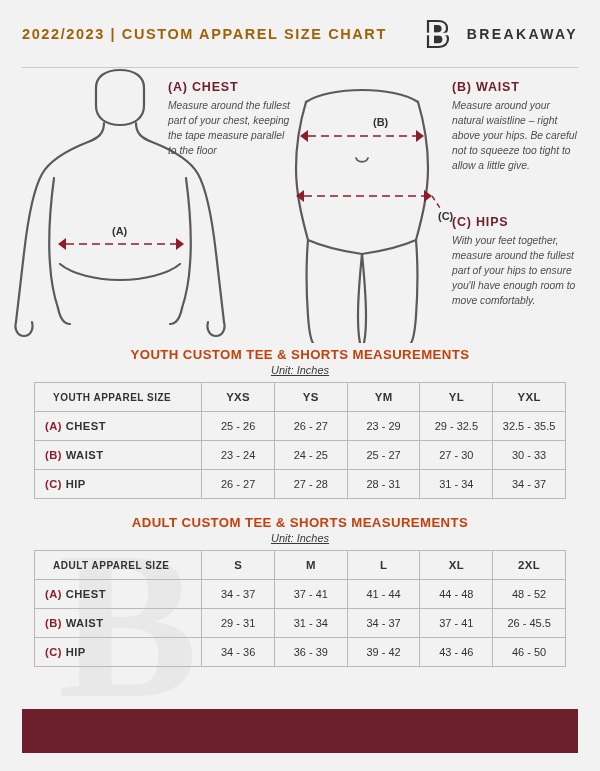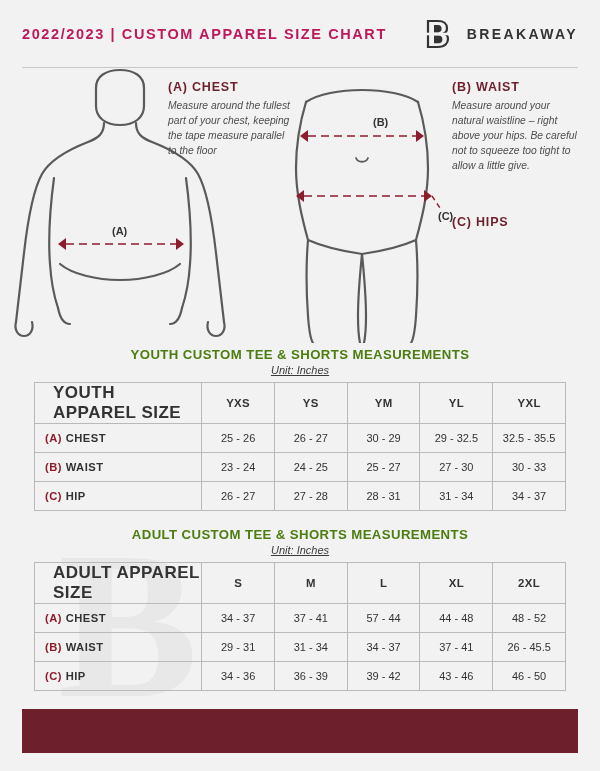--- a/index.html
+++ b/index.html
@@ -42,21 +42,21 @@
     height: 68px;
     display: flex;
     align-items: center;
     padding: 0 22px;
     box-sizing: border-box;
   }
   .header-title {
     font-size: 14.5px;
     font-weight: bold;
     letter-spacing: 1.6px;
-    color: #be185d;
+    color: #a16207;
     white-space: nowrap;
   }
   .header-spacer { flex: 1; }
   .brand {
     display: flex;
     align-items: center;
     gap: 16px;
   }
   .brand-mark {
     width: 26px;
@@ -113,21 +113,21 @@
   .section {
     position: relative;
     z-index: 2;
     margin-top: 4px;
   }
   .sec-title {
     text-align: center;
     font-size: 13.2px;
     font-weight: bold;
     letter-spacing: 0.4px;
-    color: #4d7c0f;
+    color: #c2410c;
   }
   .sec-unit {
     text-align: center;
     font-size: 11px;
     font-style: italic;
     color: #3a3a3a;
     margin-top: 2px;
     margin-bottom: 6px;
     text-decoration: underline;
   }
@@ -149,21 +149,21 @@
     text-align: left;
     padding-left: 10px;
     font-weight: bold;
     letter-spacing: 0.5px;
   }
   thead th {
     font-weight: bold;
     font-size: 11.4px;
     letter-spacing: 0.4px;
   }
-  thead th.rowhead { font-size: 17px; padding-left: 18px; }
+  thead th.rowhead { font-size: 10px; padding-left: 18px; }
   td.rowhead .tag { color: #8d1d2c; }
   td.rowhead .lbl { color: #333; font-weight: bold; }
   td.val { font-size: 11px; }
   col.c0 { width: 31.5%; }
   col.cx { width: 13.7%; }
 
   .footer-bar {
     position: absolute;
     left: 22px;
     right: 22px;
@@ -275,20 +275,21 @@
         <span>WAIST</span>
       </div>
       <div class="note-body">Measure around your natural waistline – right above your hips. Be careful not to squeeze too tight to allow a little give.</div>
     </div>
 
     <div class="note note-hips">
       <div class="note-title">
         <span class="paren">(C)</span>
         <span>HIPS</span>
       </div>
+      <div class="note-body">With your feet together, measure around the fullest part of your hips to ensure you'll have enough room to move comfortably.</div>
     </div>
   </div>
 
   <div class="section">
     <div class="sec-title">YOUTH CUSTOM TEE &amp; SHORTS MEASUREMENTS</div>
     <div class="sec-unit">Unit: Inches</div>
     <table>
       <colgroup>
           <col class="c0">
           <col class="cx">
@@ -308,21 +309,21 @@
         </tr>
       </thead>
       <tbody>
         <tr>
           <td class="rowhead">
             <span class="tag">(A)</span>
             <span class="lbl">CHEST</span>
           </td>
           <td class="val">25 - 26</td>
           <td class="val">26 - 27</td>
-          <td class="val">30 - 29</td>
+          <td class="val">23 - 29</td>
           <td class="val">29 - 32.5</td>
           <td class="val">32.5 - 35.5</td>
         </tr>
         <tr>
           <td class="rowhead">
             <span class="tag">(B)</span>
             <span class="lbl">WAIST</span>
           </td>
           <td class="val">23 - 24</td>
           <td class="val">24 - 25</td>
@@ -368,21 +369,21 @@
         </tr>
       </thead>
       <tbody>
         <tr>
           <td class="rowhead">
             <span class="tag">(A)</span>
             <span class="lbl">CHEST</span>
           </td>
           <td class="val">34 - 37</td>
           <td class="val">37 - 41</td>
-          <td class="val">57 - 44</td>
+          <td class="val">41 - 44</td>
           <td class="val">44 - 48</td>
           <td class="val">48 - 52</td>
         </tr>
         <tr>
           <td class="rowhead">
             <span class="tag">(B)</span>
             <span class="lbl">WAIST</span>
           </td>
           <td class="val">29 - 31</td>
           <td class="val">31 - 34</td>

